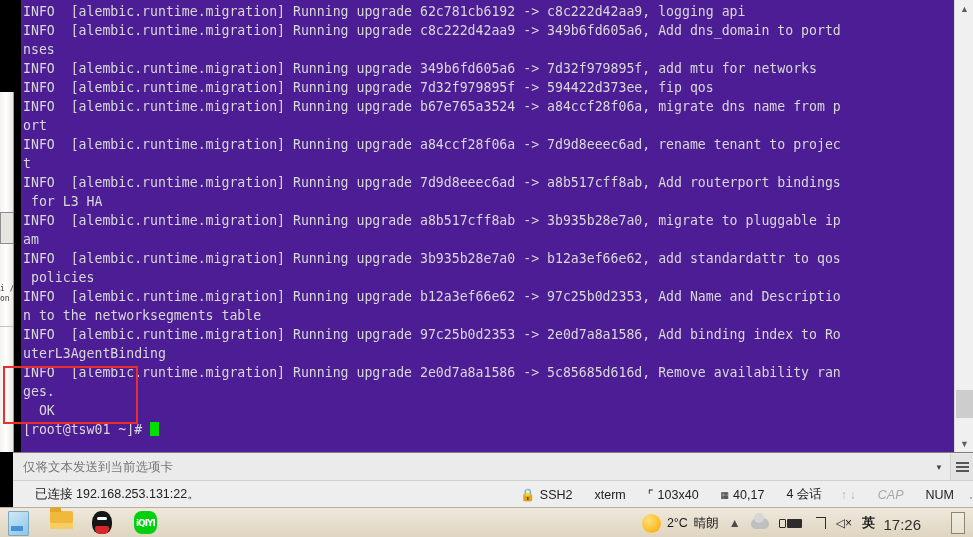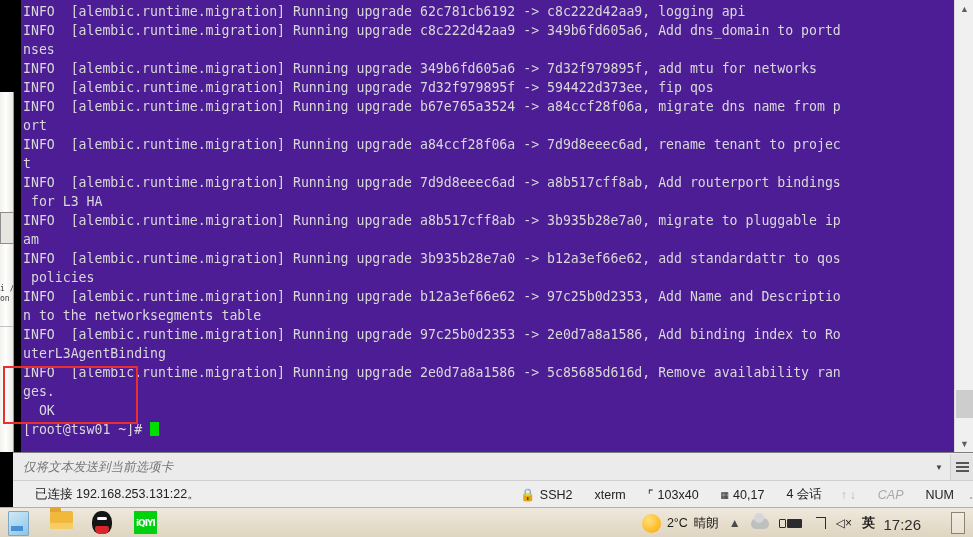--- a/index.html
+++ b/index.html
@@ -154,21 +154,21 @@
   }
   .ico-qq::before{
     content:"";position:absolute;left:3px;bottom:0;width:14px;height:8px;
     background:#d8262b;border-radius:2px 2px 5px 5px;
   }
   .ico-qq::after{
     content:"";position:absolute;left:5px;top:6px;width:10px;height:3px;
     background:#fff;border-radius:2px;
   }
   .ico-iqiyi{
-    width:23px;height:23px;background:#00d10f;border-radius:0;
+    width:23px;height:23px;background:#00d10f;border-radius:8px;
     color:#fff;font-size:9px;font-weight:bold;
     display:flex;align-items:center;justify-content:center;
     font-family:"DejaVu Sans",sans-serif;letter-spacing:-1px;
   }
 
   .weather{display:flex;align-items:center;gap:6px;font-size:12.5px;color:#1a1a1a;}
   .sun{
     width:19px;height:19px;border-radius:50%;
     background:radial-gradient(circle at 35% 32%,#ffe07a 0%,#ffbe2e 60%,#f7a400 100%);
   }
@@ -219,21 +219,21 @@
 
   <div class="hl-box"></div>
 
   <div class="vscroll">
     <div class="up-arrow">▲</div>
     <div class="thumb"></div>
     <div class="dn-arrow">▼</div>
   </div>
 
   <div class="sendbar">
-    <input class="txt" type="text" style="border: none; background: transparent; outline: none; font-style: italic;" placeholder="仅将文本发送到当前选项卡">
+    <input class="txt" type="text" style="border: none; background: transparent; outline: none;" placeholder="仅将文本发送到当前选项卡">
     <div class="caret">▼</div>
     <div class="burger">
       <i></i>
         <i></i>
         <i></i>
     </div>
   </div>
 
   <div class="statusbar">
     <span class="conn">已连接 192.168.253.131:22。</span>

